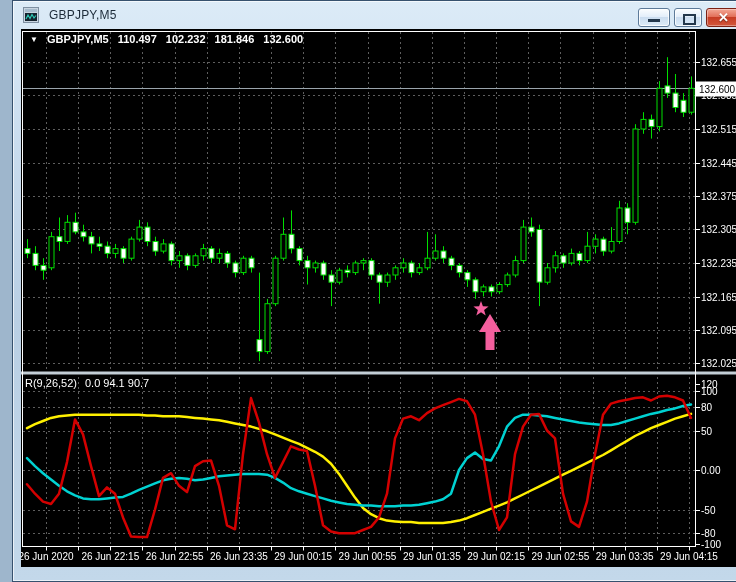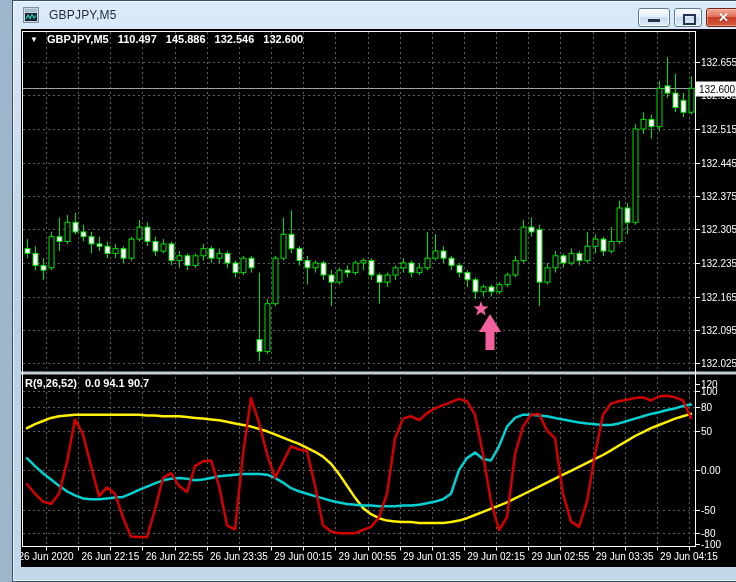--- a/index.html
+++ b/index.html
@@ -19,21 +19,21 @@
         background:linear-gradient(#f3a896,#e2705a 45%,#c53a22 46%,#d2573c);
         box-shadow:inset 0 0 0 1px rgba(255,255,255,.35);}
   .glyph-min{position:absolute;left:50%;bottom:4px;width:12px;height:3px;margin-left:-6px;background:#23374b;}
   .glyph-max{position:absolute;left:50%;top:50%;width:9px;height:7px;margin:-4px 0 0 -5px;border:2px solid #23374b;}
   .glyph-x{position:absolute;left:0;top:0;width:100%;height:100%;color:#fff;font-size:13px;font-weight:bold;
            text-align:center;line-height:17px;text-shadow:0 1px 1px rgba(0,0,0,.45);}
   #chart-svg{position:absolute;left:8px;top:28px;display:block;}
   .ohlc{position:absolute;left:17px;top:32px;z-index:3;color:#fff;font-size:11px;font-weight:bold;
         display:flex;gap:9px;align-items:center;white-space:nowrap;}
   .ohlc .tri{font-size:8px;position:relative;top:0px;}
-  .ind-label{position:absolute;left:12px;top:376px;z-index:3;color:#fff;font-size:11px;font-weight:bold;
+  .ind-label{position:absolute;left:12px;top:376px;z-index:3;color:#fff;font-size:11px;font-weight:normal;
         display:flex;gap:8px;white-space:nowrap;}
 </style>
 </head>
 <body>
 
 <div class="window">
   <div class="titlebar">
     <span class="app-icon">
       <svg width="16" height="16">
         <rect x="0.5" y="0.5" width="15" height="15" fill="#c9d5e1" stroke="#7e90a2"></rect>
@@ -367,22 +367,22 @@
         <text x="547.4" y="559" text-anchor="middle">29 Jun 02:55</text>
         <text x="611.6999999999999" y="559" text-anchor="middle">29 Jun 03:35</text>
         <text x="676" y="559" text-anchor="middle">29 Jun 04:15</text>
       </g>
     </svg>
 
   <div class="ohlc">
     <span class="tri">▼</span>
     <span>GBPJPY,M5</span>
     <span>110.497</span>
-    <span>145.886</span>
-    <span>132.546</span>
+    <span>102.232</span>
+    <span>181.846</span>
     <span>132.600</span>
   </div>
 
   <div class="ind-label">
     <span>R(9,26,52)</span>
     <span>0.0 94.1 90.7</span>
   </div>
 </div>
 
 </body></html>

